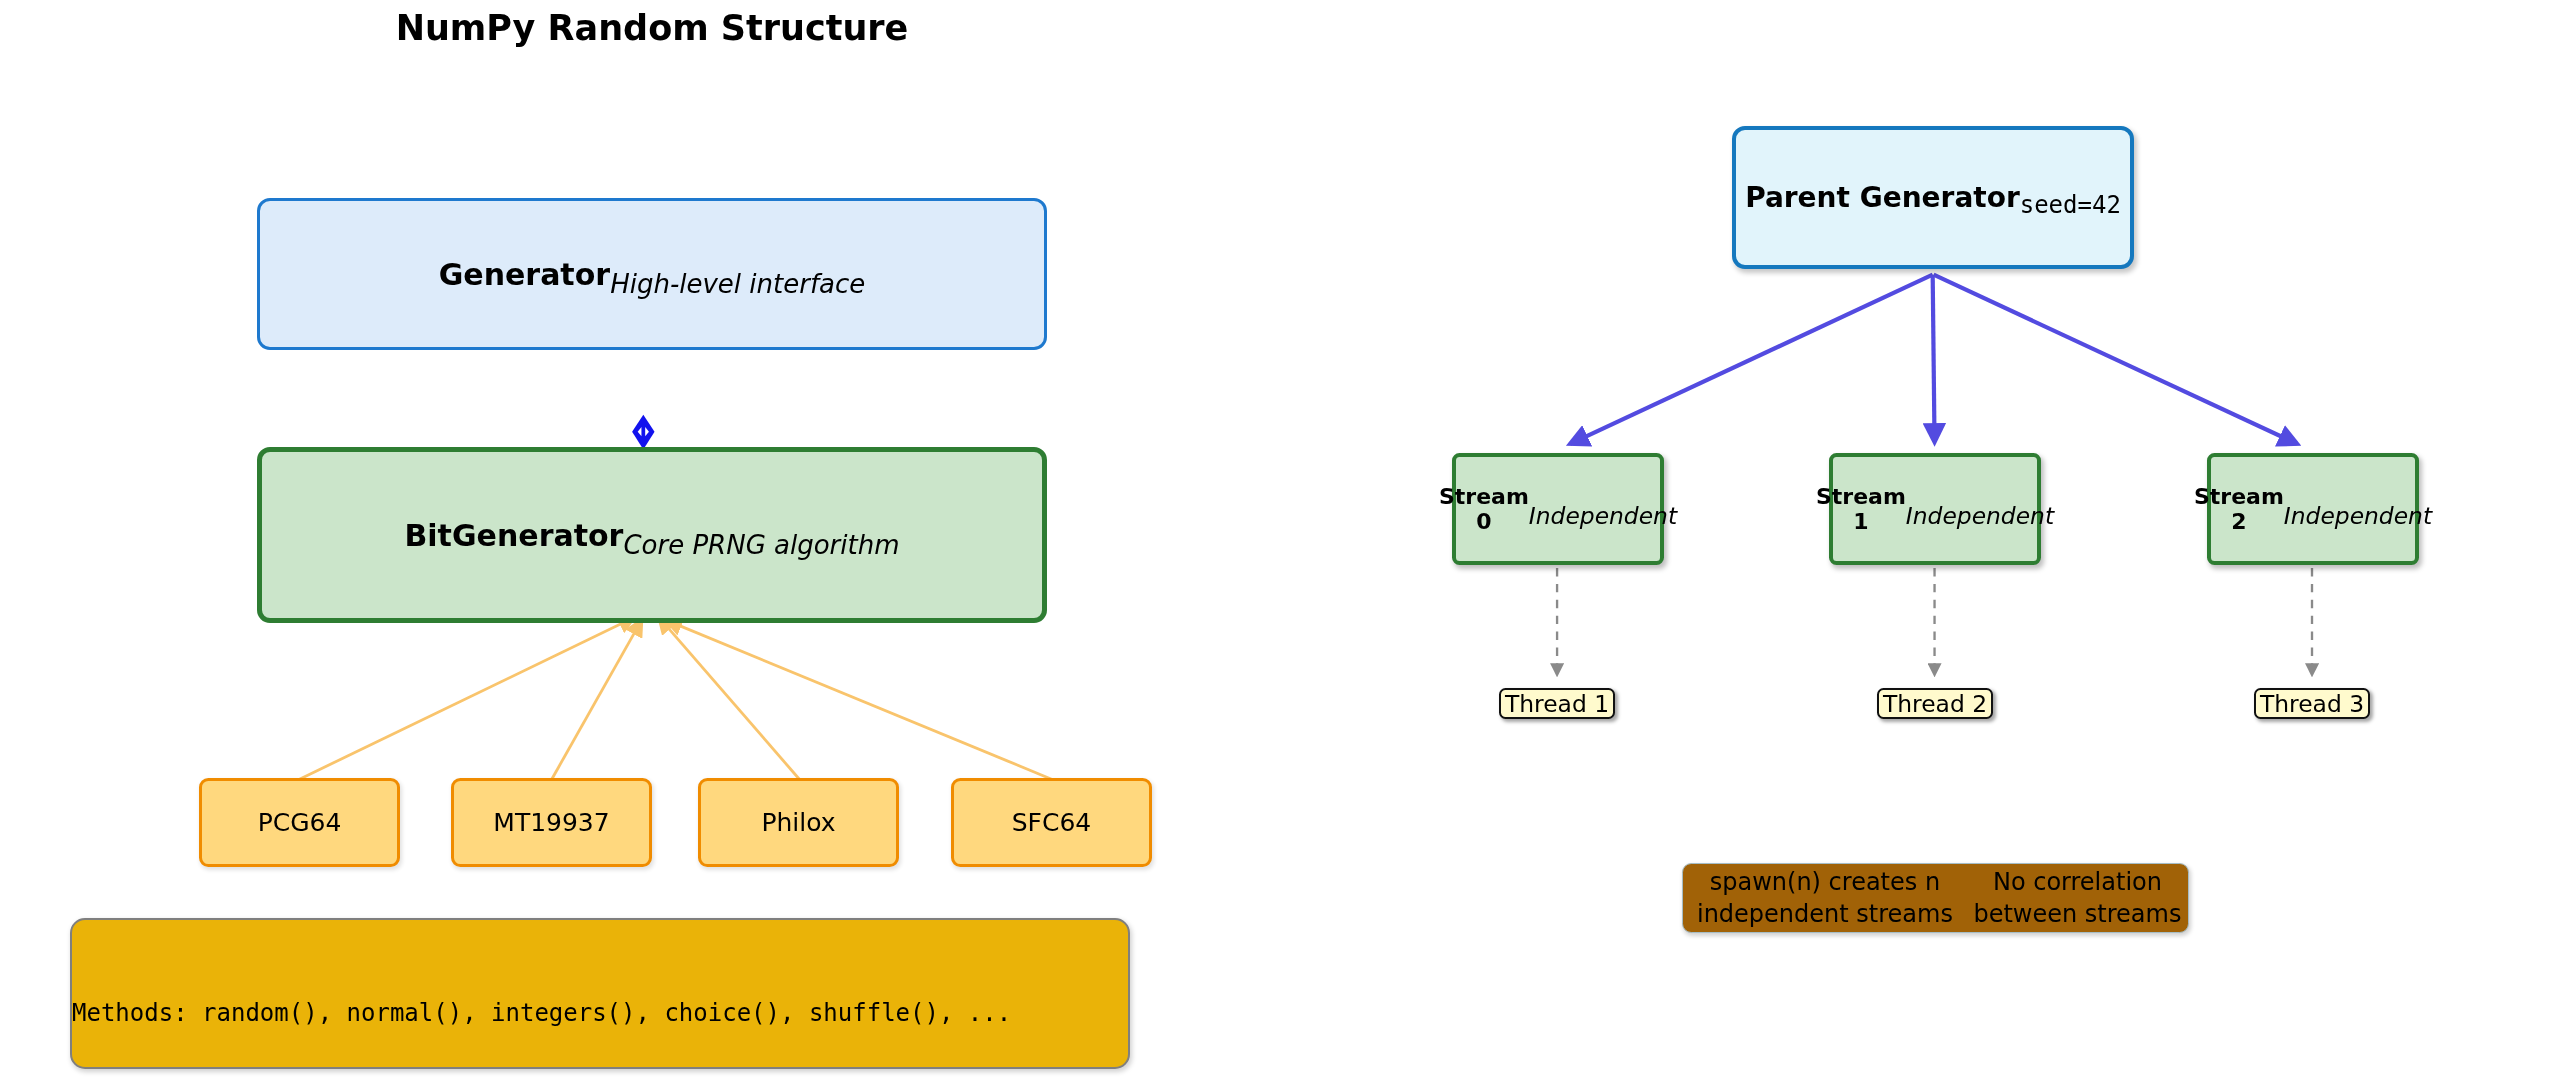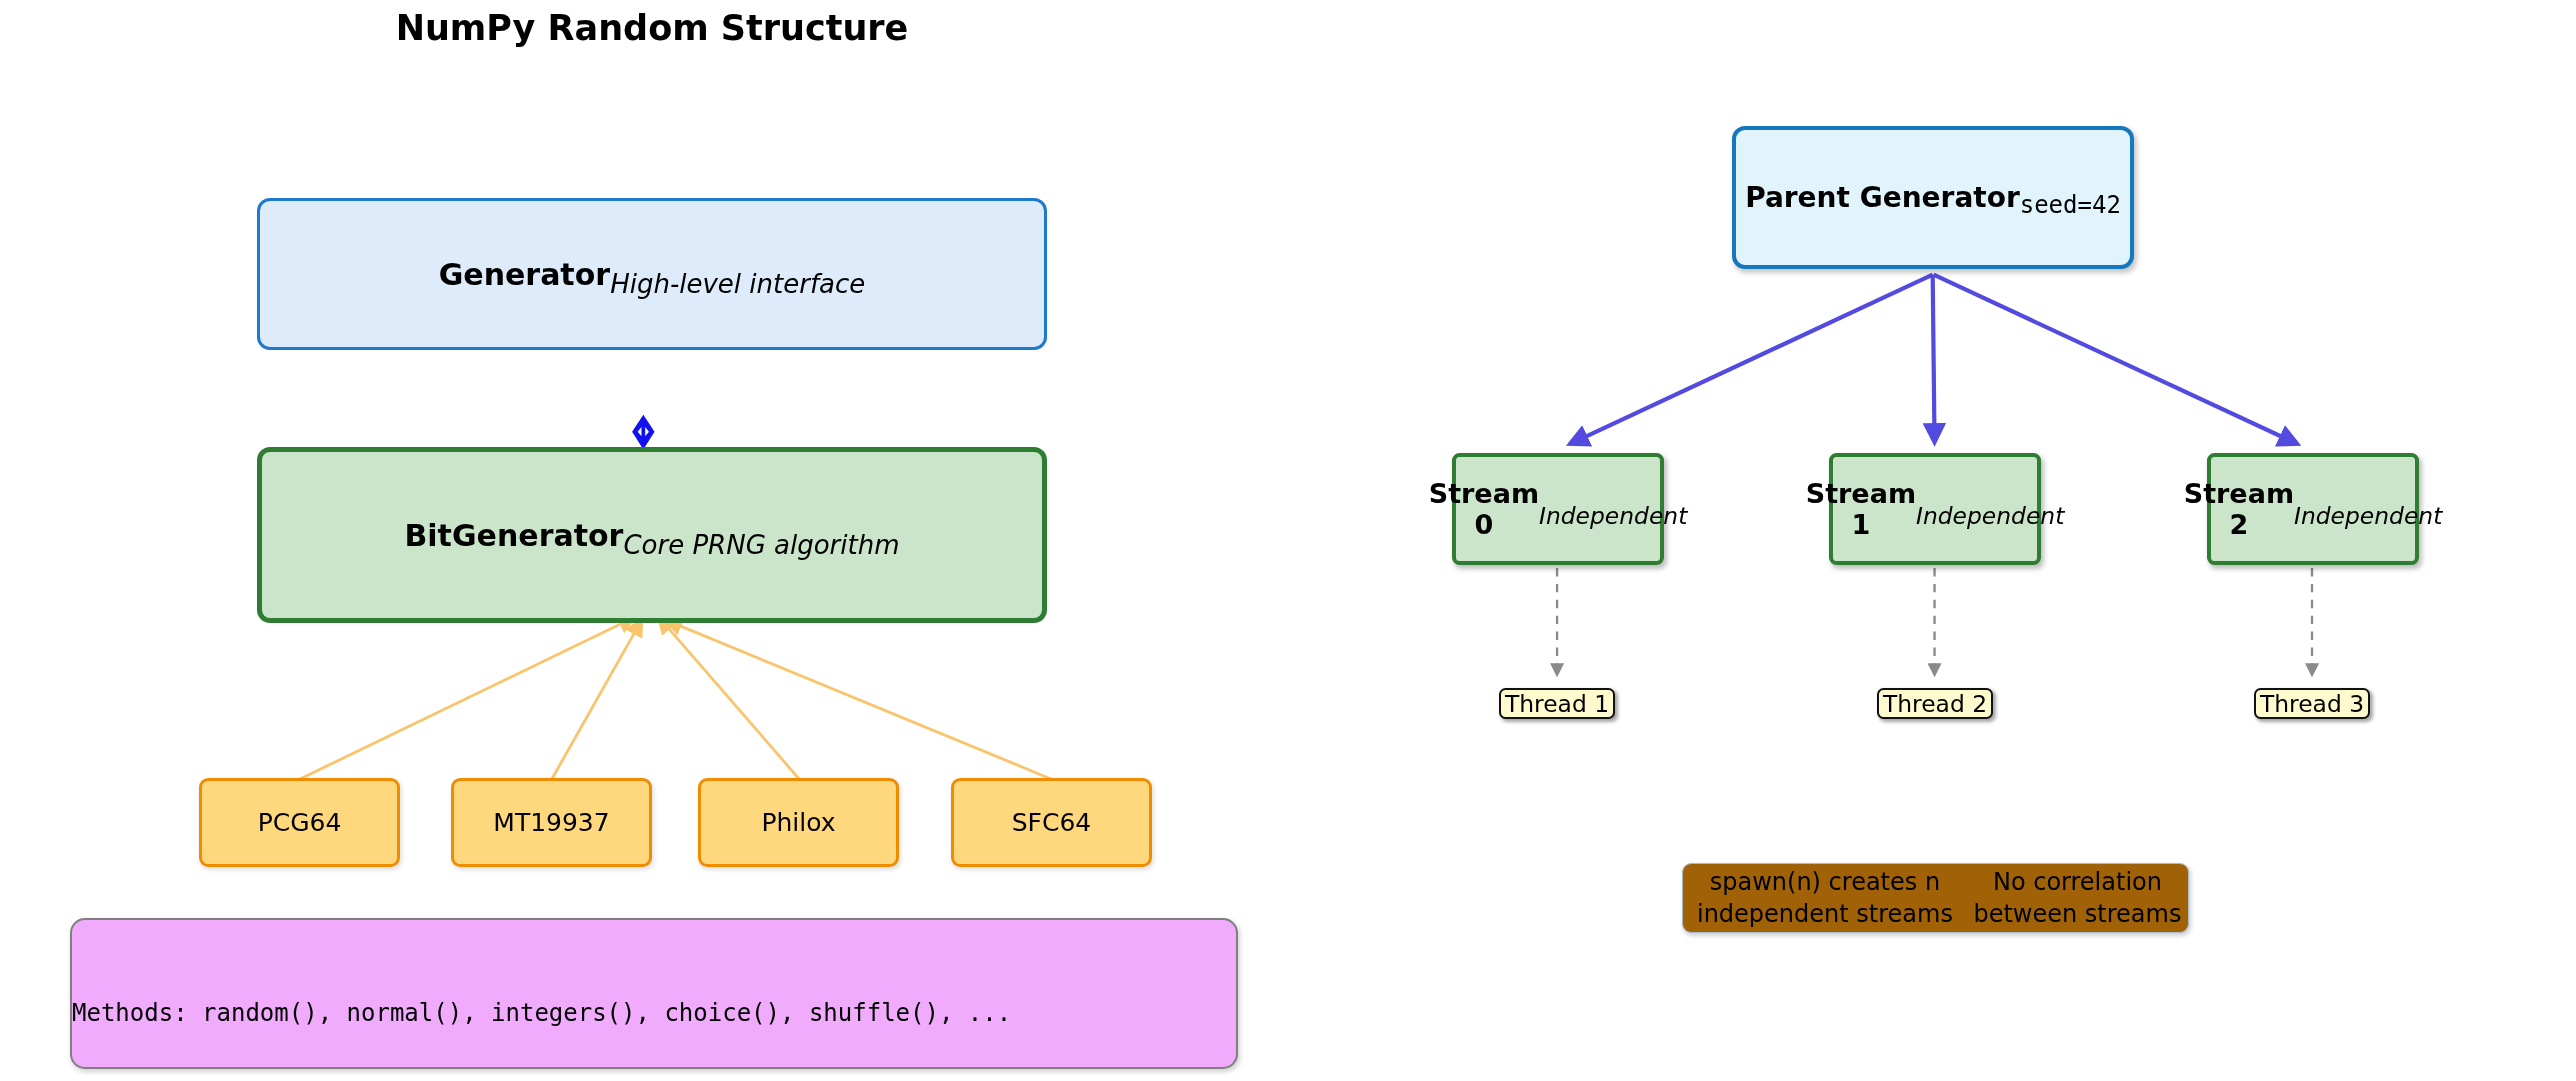--- a/index.html
+++ b/index.html
@@ -40,22 +40,22 @@
   .box-title{font-size:30px;font-weight:bold;line-height:1.1;}
   .box-subtitle{font-style:italic;font-size:26px;margin-top:20.6px;line-height:1.1;}
   .algo-box{
     top:778px;width:201px;height:89px;
     background:#ffd87e;border:3.7px solid #f08c00;border-radius:9.3px;
     font-size:25px;
     box-shadow:1.9px 2.8px 4.7px rgba(0,0,0,0.12);
   }
   .algo-0{left:199px;} .algo-1{left:451px;} .algo-2{left:698px;} .algo-3{left:951px;}
   .methods-box{
-    left:70px;top:918px;width:1168px;height:151px;
-    background:#f0abfc;border:2.8px solid #7f7f7f;border-radius:15px;
+    left:70px;top:918px;width:1060px;height:151px;
+    background:#eab308;border:2.8px solid #7f7f7f;border-radius:15px;
     justify-content:flex-start;
     padding-top:39px;
     box-shadow:1.9px 2.8px 5.6px rgba(0,0,0,0.18);
   }
   .methods-text{
     font-family:"DejaVu Sans Mono","Liberation Mono",monospace;
     font-size:24px;
   }
   
   .parent-box{
@@ -67,21 +67,21 @@
   .parent-seed{
     font-family:"DejaVu Sans Mono","Liberation Mono",monospace;
     font-size:24px;margin-top:15px;
   }
   .stream-box{
     top:453px;width:212px;height:112px;
     background:#cbe5ca;border:4.7px solid #2e7d32;border-radius:7.5px;
     box-shadow:2.8px 3.7px 5.6px rgba(0,0,0,0.25);
   }
   .stream-0{left:1452px;} .stream-1{left:1829px;} .stream-2{left:2207px;}
-  .stream-title{font-size:27px;font-weight:bold;text-align:center;}
+  .stream-title{font-size:22px;font-weight:bold;text-align:center;}
   .stream-subtitle{font-style:italic;font-size:23.4px;margin-top:13px;}
   .thread-box{
     top:688px;width:116px;height:31px;
     background:#fffacd;border:2.8px solid #111111;border-radius:6.5px;
     font-size:23.4px;
     box-shadow:2.8px 2.8px 3.7px rgba(0,0,0,0.35);
   }
   .thread-0{left:1499px;} .thread-1{left:1877px;} .thread-2{left:2254px;}
   .note-box{
     left:1682px;top:863px;width:507px;height:70px;

